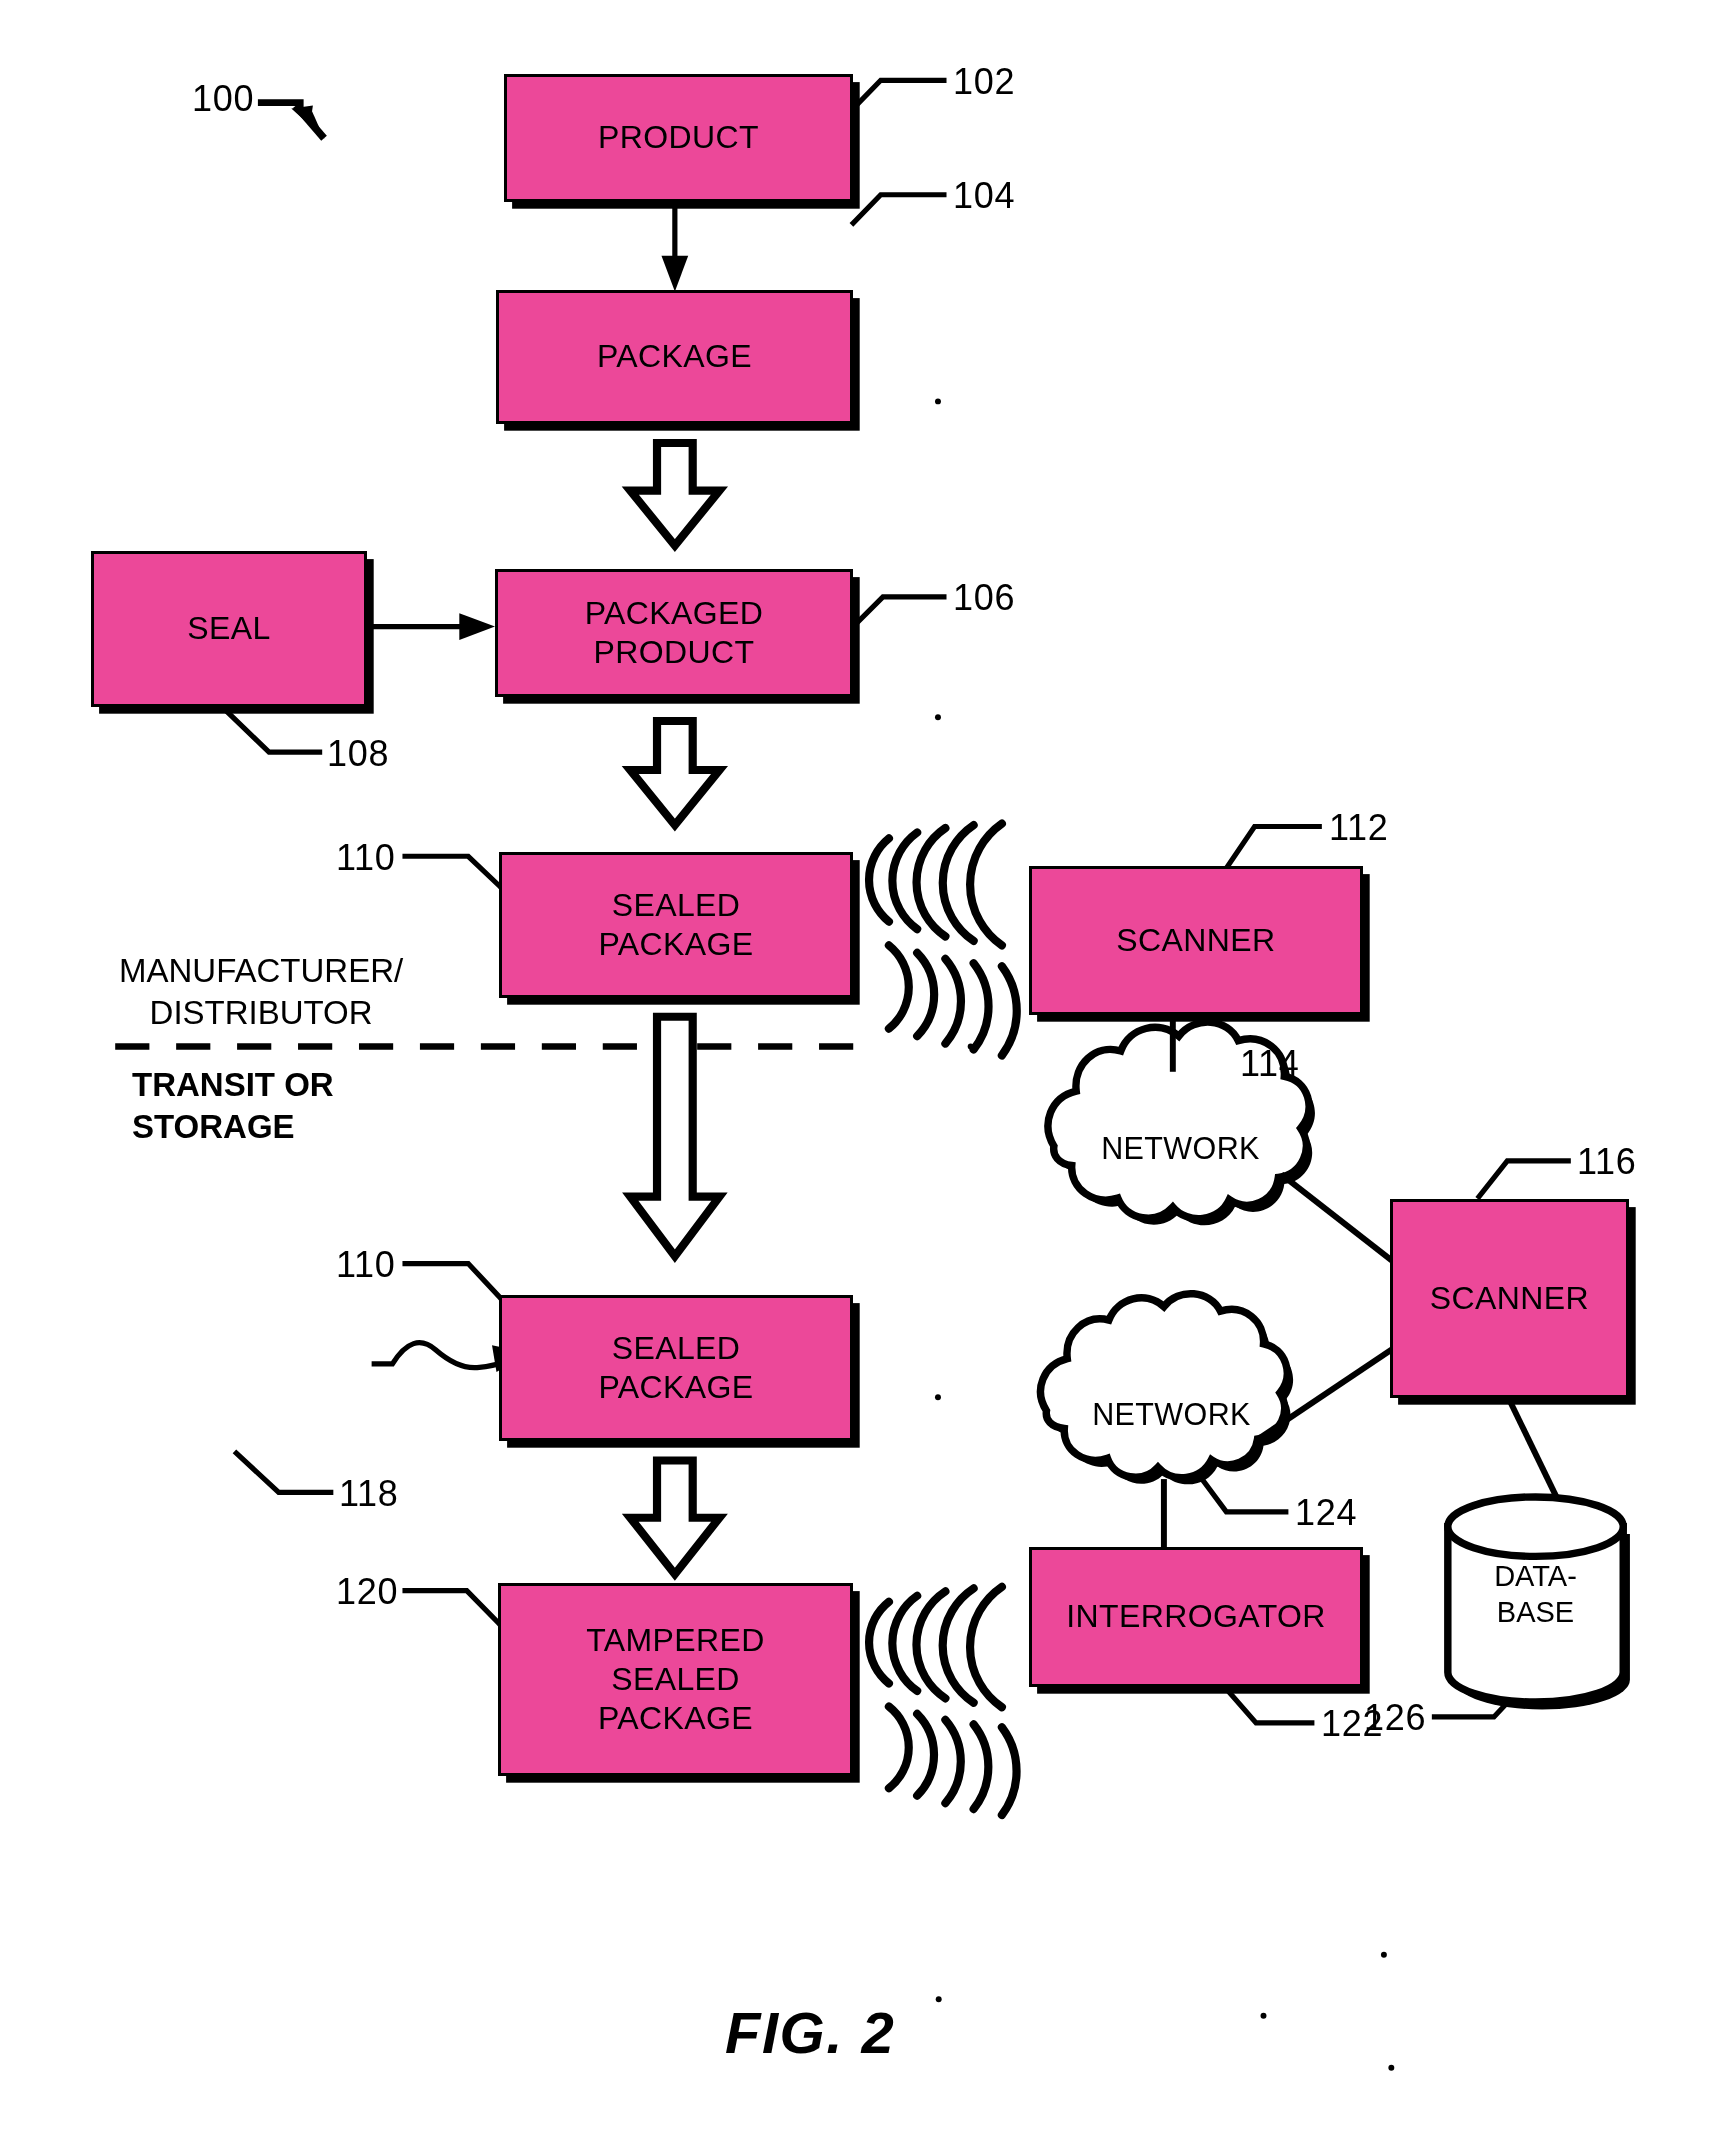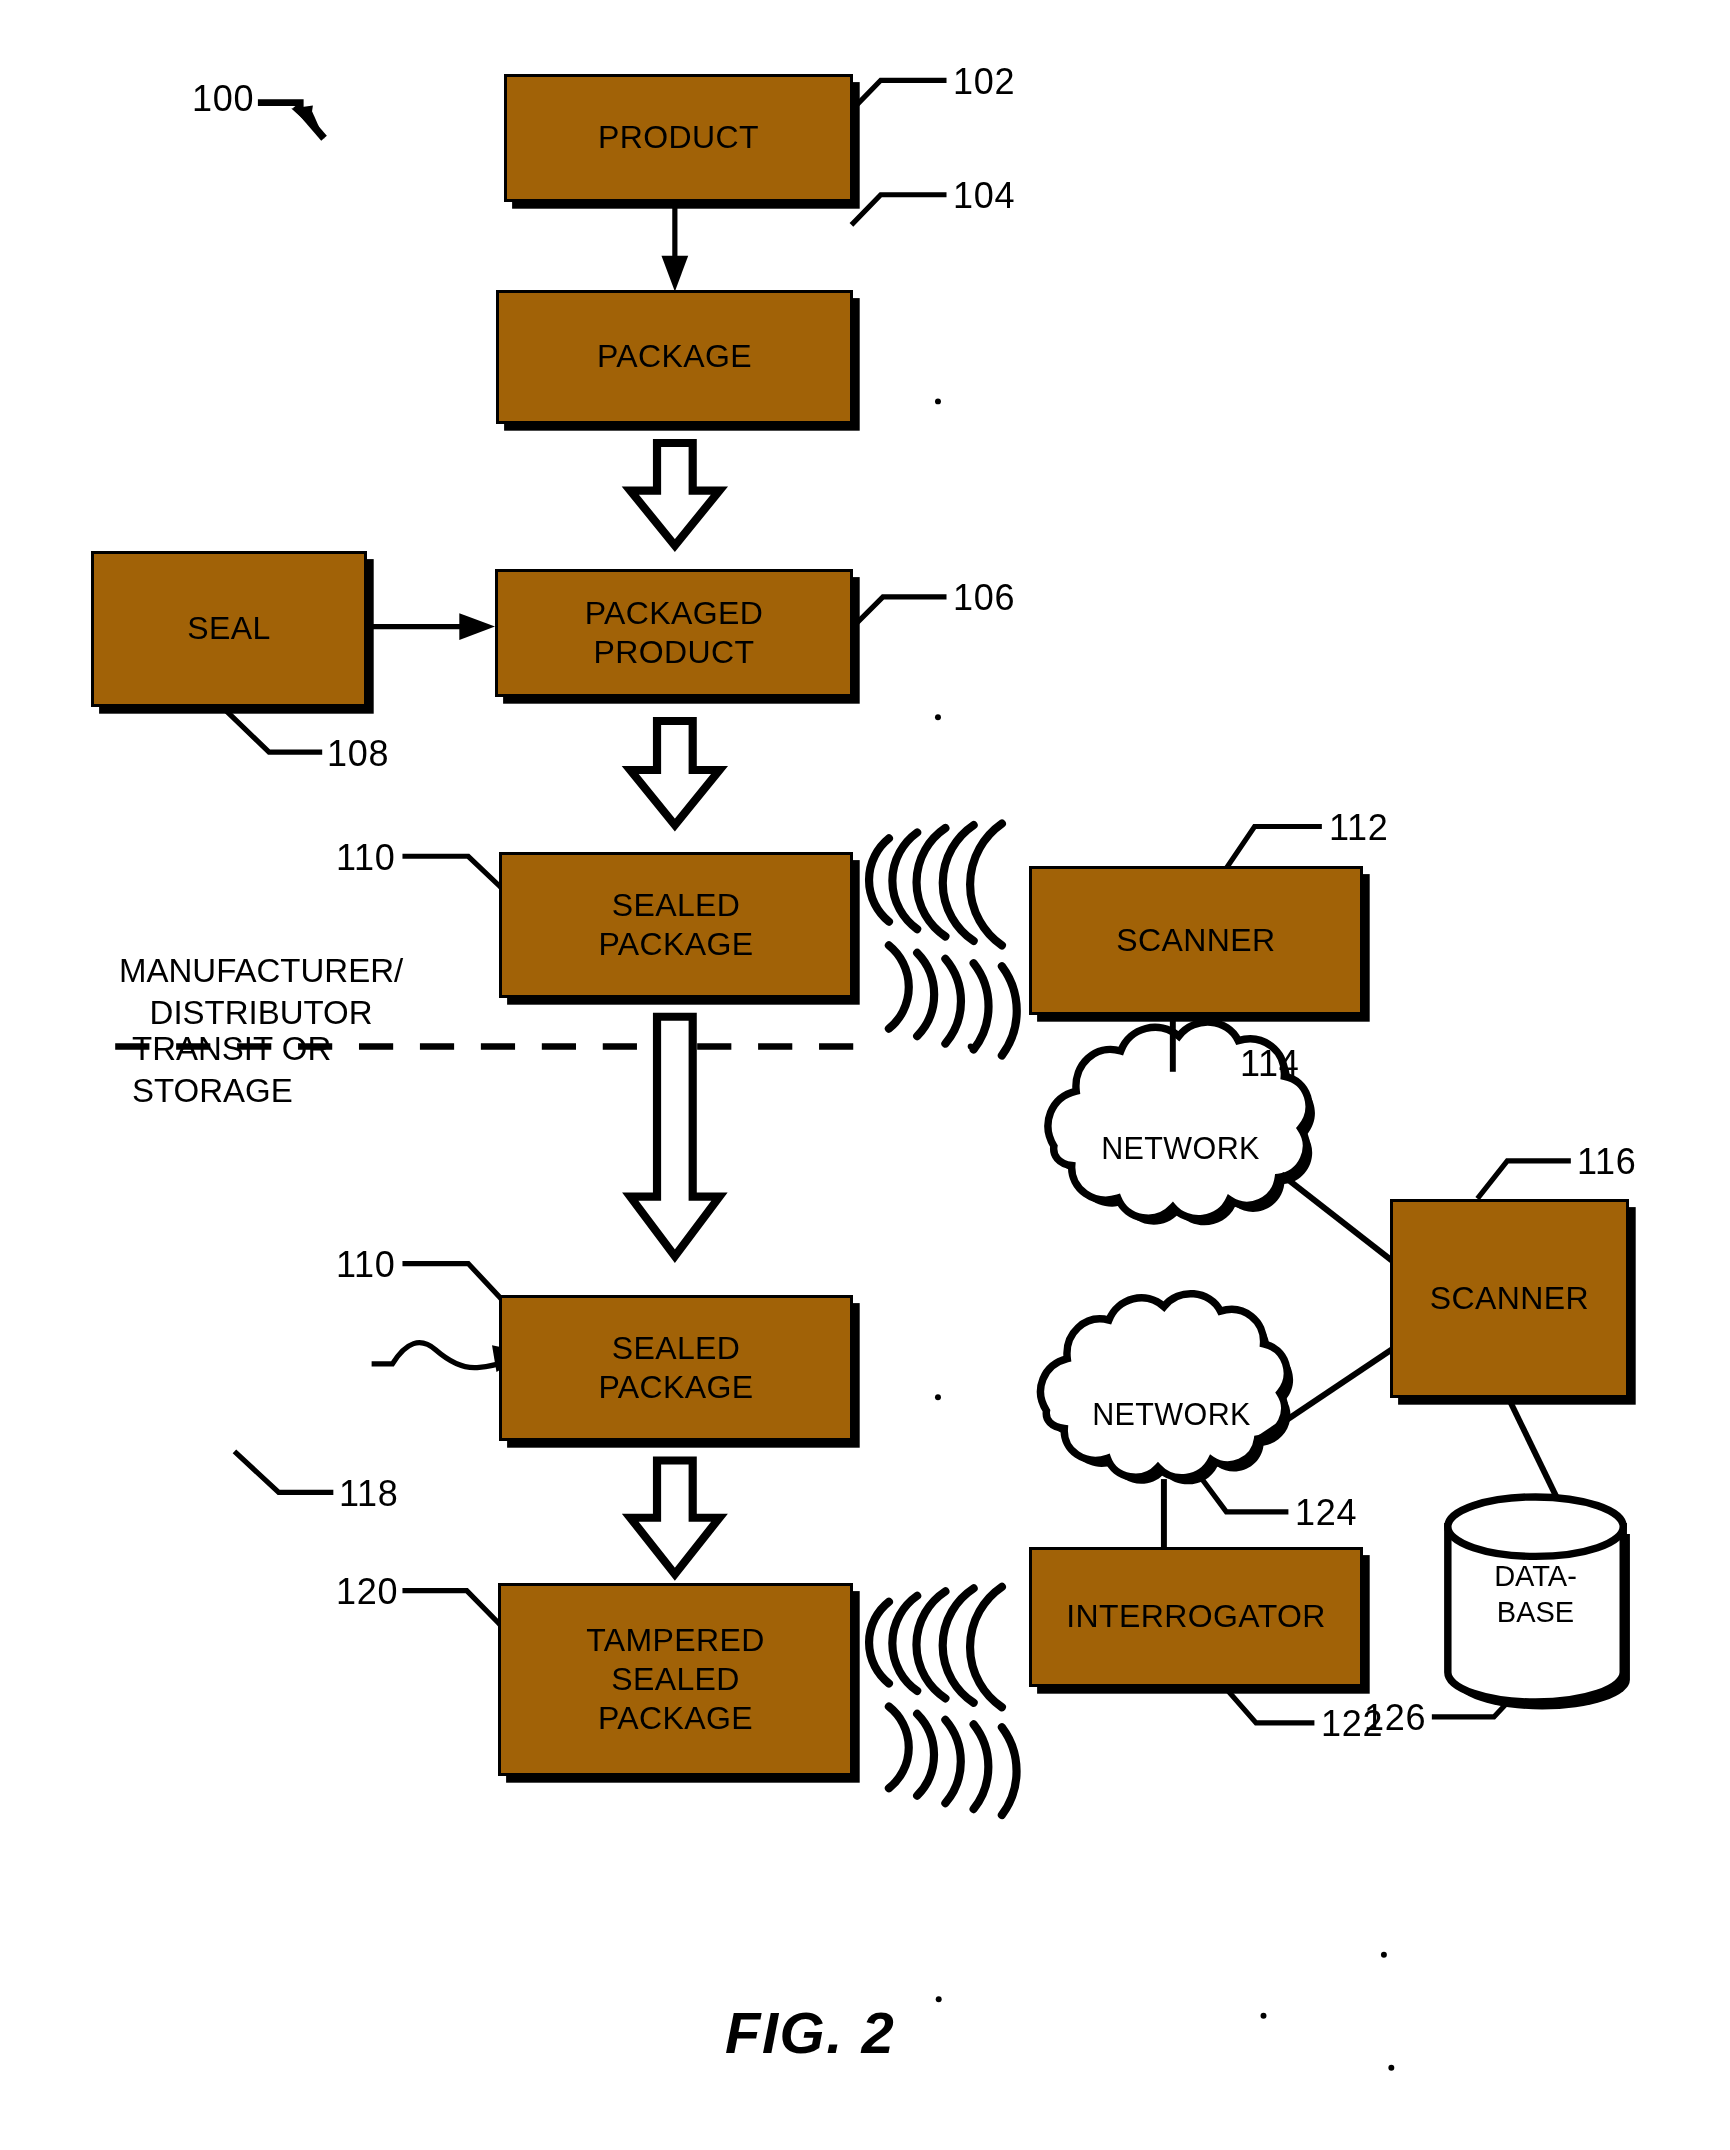--- a/index.html
+++ b/index.html
@@ -11,21 +11,21 @@
     overflow:hidden;
   }
   #stage{position:absolute;left:0;top:0;width:1731px;height:2151px;}
   svg.layer{position:absolute;left:0;top:0;width:1731px;height:2151px;
             pointer-events:none;}
   .node{position:absolute;box-sizing:border-box;}
 
   
   .box{
     border:3.7px solid #000;
-    background:#a16207;
+    background:#ec4899;
     box-shadow:7.4px 7.4px 0 -0.7px #000;
     display:flex;align-items:center;justify-content:center;
     text-align:center;
     line-height:1.22;
     letter-spacing:0.4px;
   }
   .box .lbl{display:block;white-space:pre-line;}
   .t42{font-size:32px;}
   .ital{font-style:italic;}
 
@@ -306,19 +306,19 @@
   <div class="ref" style="left:1577px;top:1141px;">116</div>
   <div class="ref" style="left:336px;top:1244px;">110</div>
   <div class="ref" style="left:339px;top:1473px;">118</div>
   <div class="ref" style="left:336px;top:1571px;">120</div>
   <div class="ref" style="left:1321px;top:1703px;">122</div>
   <div class="ref" style="left:1295px;top:1492px;">124</div>
   <div class="ref" style="left:1364px;top:1697px;">126</div>
 
   <div class="cap" style="left:119px;top:950px;text-align:center;">MANUFACTURER/
 DISTRIBUTOR</div>
-  <div class="cap" style="left:132px;top:1028px;text-align:left;">TRANSIT OR
+  <div class="cap" style="left:132px;top:1064px;text-align:left;font-weight:bold;">TRANSIT OR
 STORAGE</div>
 
   <div class="figcap" style="left:725px;top:1999px;">FIG. 2</div>
 
 </div>
 
 
 </body></html>

